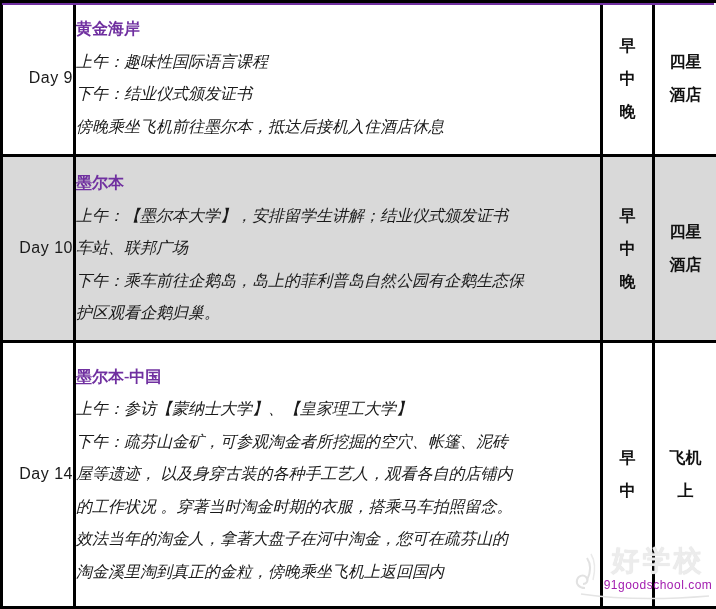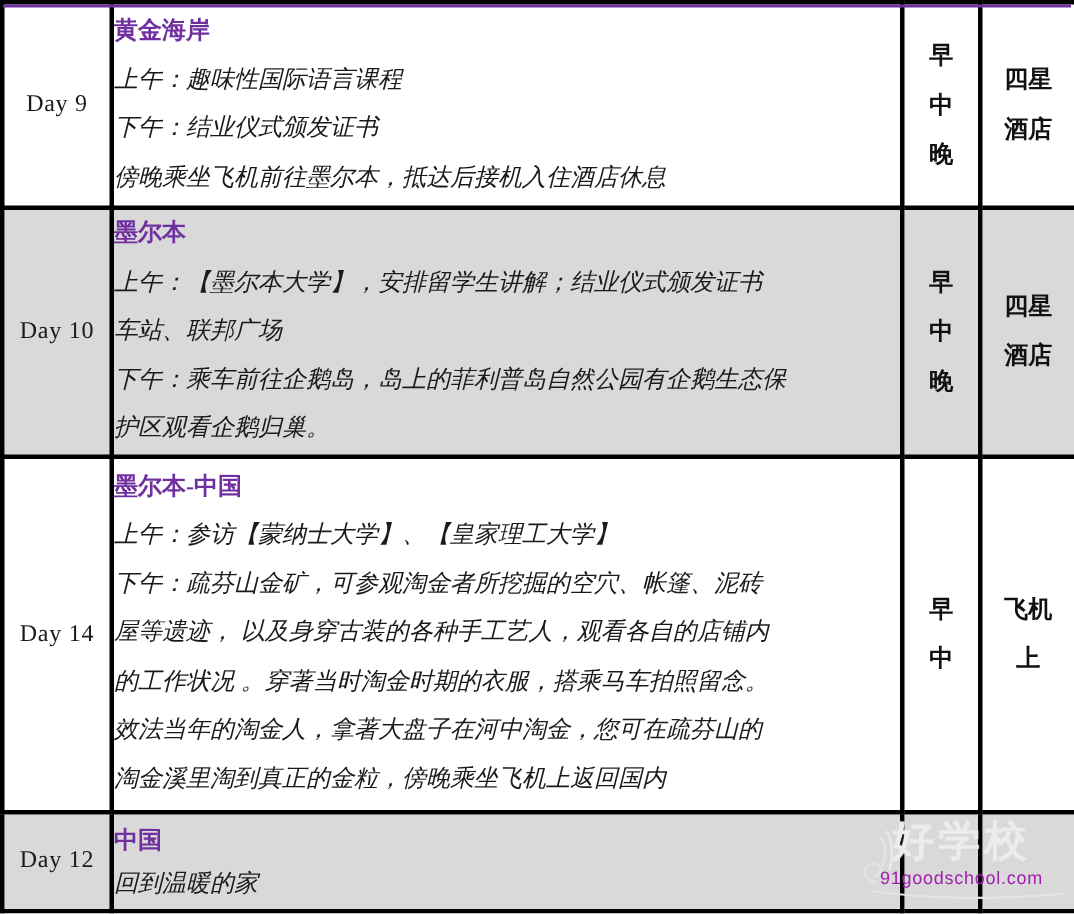--- a/index.html
+++ b/index.html
@@ -27,25 +27,24 @@
     border:3px solid var(--border);
     padding:0;
     vertical-align:middle;
     overflow:hidden;
   }
   tr.r1{height:137px;}
   tr.r2{height:163px;}
   tr.r3{height:237px;}
   tr.shaded td{background:var(--row-shade);}
   td.day{
-    text-align:center;
+    text-align:right;
     font-size:16px;
     letter-spacing:0.5px;
     white-space:nowrap;
-    font-family:Liberation Serif, serif;
   }
   td.desc{
     vertical-align:top;
     padding:4px 6px 0 9px;
     font-size:16px;
     line-height:32.5px;
   }
   .dest-title{
     color:var(--accent-purple);
     font-weight:bold;
@@ -74,21 +73,21 @@
   .watermark{
     position:absolute;
     right:3px;bottom:7px;
     width:142px;height:58px;
     z-index:3;
     pointer-events:none;
     color:var(--watermark);
   }
   .wm-art{position:absolute;left:0;top:0;}
   .wm-text{
-    position:absolute;left:15px;top:0;
+    position:absolute;left:32px;top:0;
     width:110px;
     text-align:center;
   }
   .wm-brand{
     font-size:28px;
     font-weight:bold;
     letter-spacing:3px;
     line-height:34px;
     color:#ECECEC;
     text-shadow:0 0 1px #dcdcdc;
@@ -155,29 +154,20 @@
 的工作状况 。穿著当时淘金时期的衣服，搭乘马车拍照留念。
 效法当年的淘金人，拿著大盘子在河中淘金，您可在疏芬山的
 淘金溪里淘到真正的金粒，傍晚乘坐飞机上返回国内</div>
         </td>
         <td class="meals">早
 中</td>
         <td class="stay">飞机
 上</td>
       </tr>
 
-      <tr class="r4 shaded">
-        <td class="day">Day 12</td>
-        <td class="desc">
-          <div class="dest-title">中国</div>
-          <div class="body-text">回到温暖的家</div>
-        </td>
-        <td class="meals"></td>
-        <td class="stay"></td>
-      </tr>
     </tbody>
   </table>
 
   <div class="watermark">
     <svg class="wm-art" width="142" height="58" viewBox="0 0 142 58" fill="none" xmlns="http://www.w3.org/2000/svg">
       <path d="M14 44 c-6 0 -9 -4 -8 -8 c1 -4 6 -6 9 -3 c3 3 1 7 -3 7" stroke="#E2E2E2" stroke-width="2" fill="none"></path>
       <path d="M16 14 c4 6 4 14 0 22" stroke="#E2E2E2" stroke-width="2" fill="none"></path>
       <path d="M20 10 q6 10 2 26" stroke="#EAEAEA" stroke-width="1.5" fill="none"></path>
       <path d="M10 50 q55 8 128 2" stroke="#E4E4E4" stroke-width="1.5" fill="none"></path>
     </svg>

